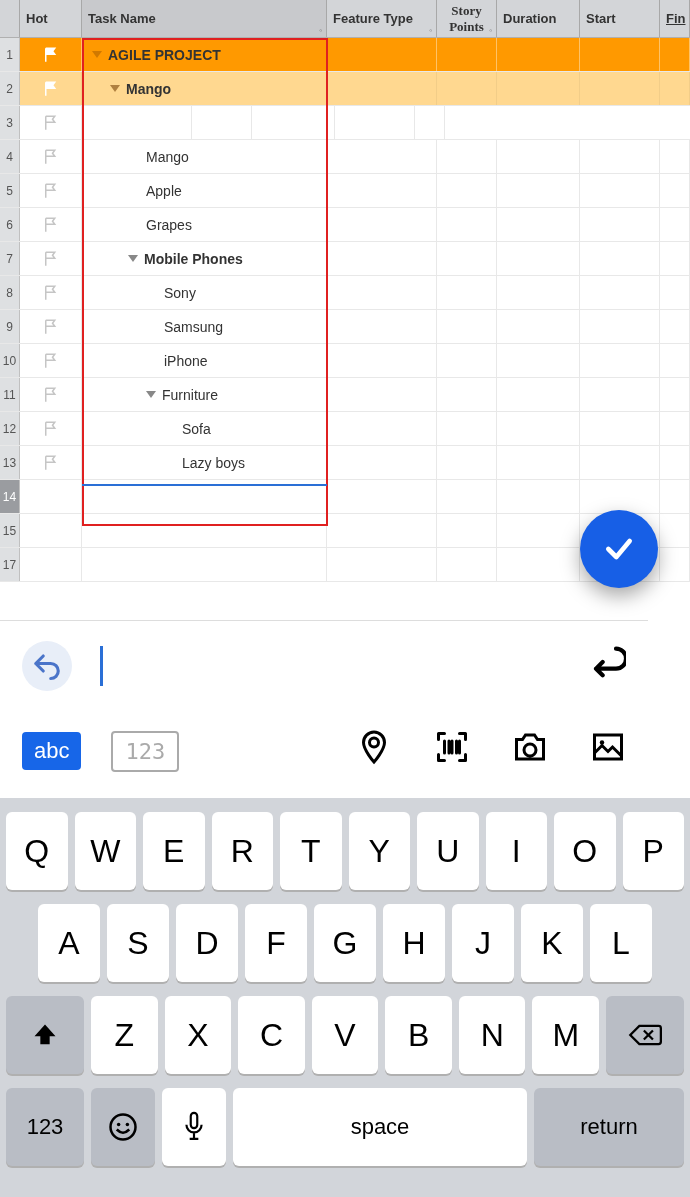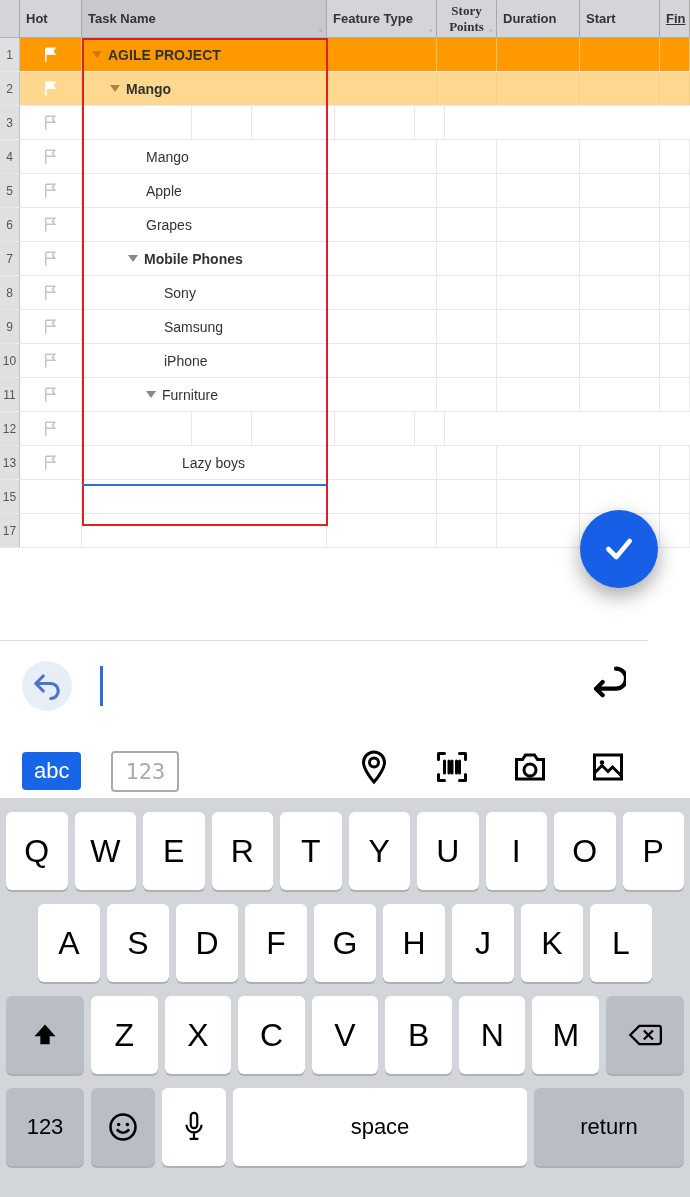--- a/index.html
+++ b/index.html
@@ -133,21 +133,20 @@
   display:flex; align-items:center; justify-content:center;
   box-shadow: 0 8px 20px rgba(0,0,0,0.35);
 }
 .fab svg { width:32px; height:32px; }
 
 .input-bar {
   position:absolute;
   top: 620px; left:0; width:648px; height:178px;
   background:#fff;
   border-top:1px solid #ddd;
-  margin-top:20px;
 }
 .input-row1 {
   height:90px;
   display:flex; align-items:center;
   padding: 0 22px;
   gap: 18px;
 }
 .undo-btn {
   width:50px; height:50px; border-radius:50%;
   background:#e8eef8;
@@ -418,36 +417,53 @@
     <div class="other-cell c-start"></div>
     <div class="other-cell c-finish"></div>
   </div>
     <div class="data-row">
     <div class="rownum-cell ">12</div>
     <div class="hot-cell">
         <span class="flag-icon flag-gray"><svg viewBox="0 0 24 24" width="18" height="18">
             <path d="M5 3 V21 M5 3 H17 L14 7 L17 11 H5" stroke-width="2"></path>
           </svg></span>
       </div>
+    <div class="taskname-cell" style="padding-left:100px">
+
+      <span class="">Sofa</span>
+    </div>
     <div class="other-cell c-featuretype"></div>
     <div class="other-cell c-storypoints"></div>
     <div class="other-cell c-duration"></div>
     <div class="other-cell c-start"></div>
     <div class="other-cell c-finish"></div>
   </div>
     <div class="data-row">
     <div class="rownum-cell ">13</div>
     <div class="hot-cell">
         <span class="flag-icon flag-gray"><svg viewBox="0 0 24 24" width="18" height="18">
             <path d="M5 3 V21 M5 3 H17 L14 7 L17 11 H5" stroke-width="2"></path>
           </svg></span>
       </div>
     <div class="taskname-cell" style="padding-left:100px">
 
       <span class="">Lazy boys</span>
+    </div>
+    <div class="other-cell c-featuretype"></div>
+    <div class="other-cell c-storypoints"></div>
+    <div class="other-cell c-duration"></div>
+    <div class="other-cell c-start"></div>
+    <div class="other-cell c-finish"></div>
+  </div>
+    <div class="data-row">
+    <div class="rownum-cell active">14</div>
+    <div class="hot-cell"></div>
+    <div class="taskname-cell" style="padding-left:10px">
+
+      <span class=""></span>
     </div>
     <div class="other-cell c-featuretype"></div>
     <div class="other-cell c-storypoints"></div>
     <div class="other-cell c-duration"></div>
     <div class="other-cell c-start"></div>
     <div class="other-cell c-finish"></div>
   </div>
     <div class="data-row">
     <div class="rownum-cell ">15</div>
     <div class="hot-cell"></div>

